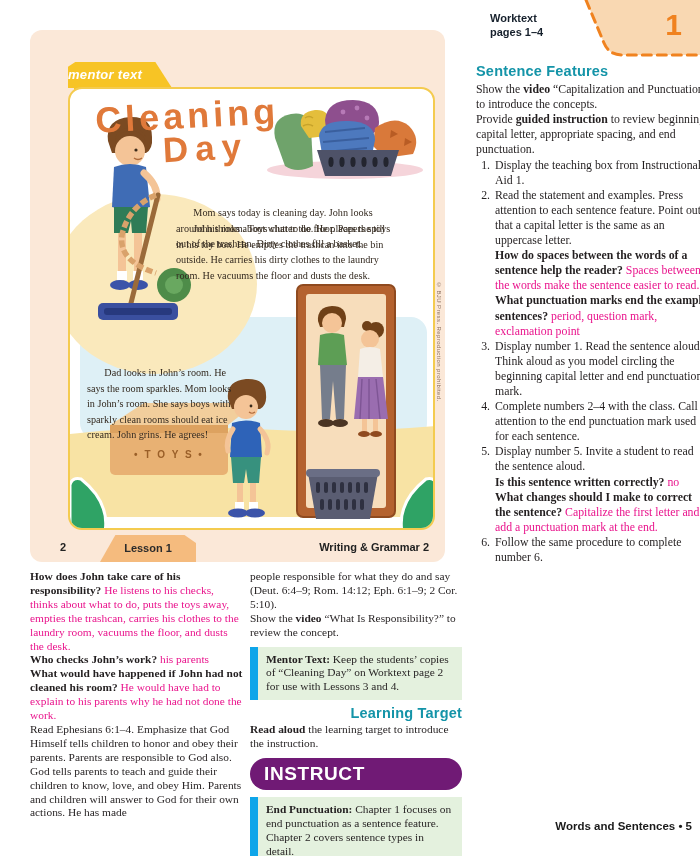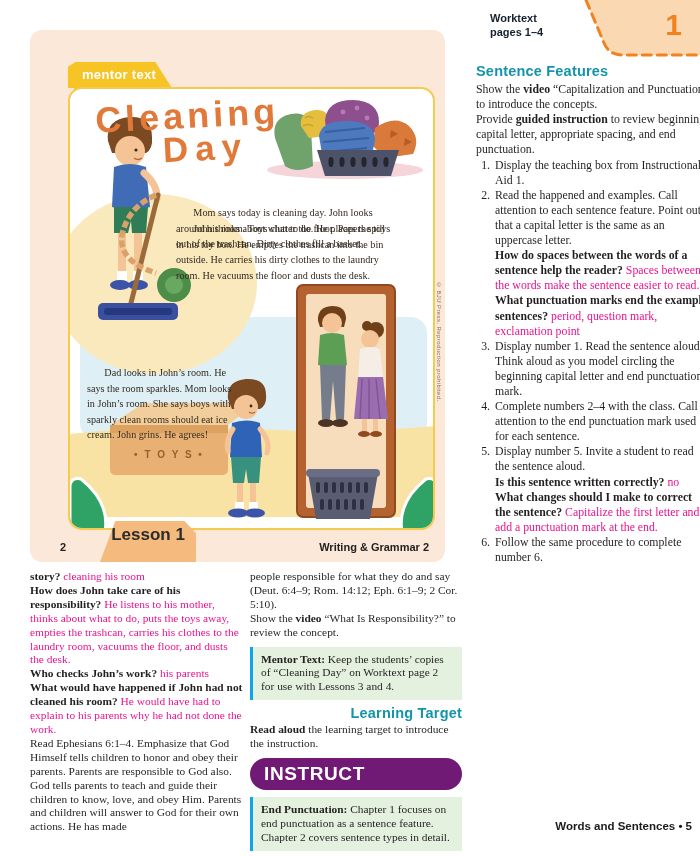--- a/index.html
+++ b/index.html
@@ -24,21 +24,21 @@
 
   
   .worktext-panel {
     position:absolute; left:30px; top:30px; width:415px; height:532px;
     background:#FBE8D8; border-radius:12px;
   }
   .mentor-tab {
     position:absolute; left:38px; top:32px; width:104px; height:26px;
     background:#F7C425; clip-path:polygon(0 18%, 7% 0, 84% 0, 100% 100%, 0 100%);
     font-family:"Liberation Sans", sans-serif; font-weight:bold; font-size:13px;
-    color:#ffffff; line-height:26px; padding-left:14px; letter-spacing:.3px;
+    color:#ffffff; line-height:26px; letter-spacing:.3px;font-style:italic;
   }
   .mentor-tail {
     position:absolute; left:44px; top:57px; width:0; height:0;
     border:7px solid transparent; border-top-color:#F7C425; border-left-color:#F7C425;
   }
   .story-box {
     position:absolute; left:38px; top:57px; width:367px; height:443px;
     background:#ffffff; border:2.5px solid #F4CB4F; border-radius:14px; overflow:hidden;
   }
   .scene { position:absolute; left:0; top:0; width:367px; height:443px; }
@@ -55,23 +55,23 @@
   }
   .p1 { left:106px; top:76px;  width:218px;margin-top:40px; }
   .p2 { left:106px; top:132px; width:220px; }
   .p3 { left:17px;  top:276px; width:148px; }
 
   .pgnum {
     position:absolute; left:30px; bottom:9px;
     font-family:"Liberation Sans", sans-serif; font-weight:bold; font-size:11px; color:#222;
   }
   .lesson-tab {
-    position:absolute; left:70px; bottom:0; width:96px; height:41px;
+    position:absolute; left:70px; bottom:0; width:96px; height:27px;
     background:#F5BB7E; clip-path:polygon(16% 0, 88% 0, 100% 30%, 100% 100%, 0 100%);
-    font-family:"Liberation Sans", sans-serif; font-weight:bold; font-size:17px;
+    font-family:"Liberation Sans", sans-serif; font-weight:bold; font-size:11px;
     color:#2B2B2B; line-height:27px; text-align:center;
   }
   .wt-course {
     position:absolute; right:16px; bottom:9px;
     font-family:"Liberation Sans", sans-serif; font-weight:bold; font-size:11px; color:#222;
   }
   .copyright-vert {
     position:absolute; right:3px; top:252px; writing-mode:vertical-rl;
     font-family:"Liberation Sans", sans-serif; font-size:6px; color:#8C7160; letter-spacing:.4px;
   }
@@ -96,21 +96,21 @@
   
   .bottom-left {
     position:absolute; left:30px; top:570px; width:214px;
     font-size:11.4px; line-height:13.9px; color:#231F20;
   }
   .bottom-mid {
     position:absolute; left:250px; top:570px; width:212px;
     font-size:11.4px; line-height:13.9px; color:#231F20;
   }
   .green-box {
-    background:#E4F1DE; border-left:3px solid #0ea5e9;
+    background:#E4F1DE; border-left:8px solid #0ea5e9;
     padding:6px 8px; margin:7px 0;
   }
   h2.lt { margin:7px 0 2px 0;text-align:right; }
   .instruct-banner {
     background:#701a75; color:#ffffff; border-radius:17px; height:32px;
     line-height:32px; padding-left:14px; margin:7px 0 0 0; width:100%;
     font-family:"Liberation Sans", sans-serif; font-weight:800; font-size:19px; letter-spacing:.6px;
   }
   .page-footer {
     position:absolute; right:8px; top:820px;
@@ -288,21 +288,21 @@
     <div>
       <div class="step">
         <span class="step-num">1.</span>
         <div class="step-body">
             <div class="blk"><span class="run-n">Display the teaching box from Instructional Aid 1.</span></div>
           </div>
       </div>
       <div class="step">
         <span class="step-num">2.</span>
         <div class="step-body">
-            <div class="blk"><span class="run-n">Read the happened and examples. Call attention to each sentence feature. Point out that a capital letter is the same as an uppercase letter.</span></div>
+            <div class="blk"><span class="run-n">Read the statement and examples. Press attention to each sentence feature. Point out that a capital letter is the same as an uppercase letter.</span></div>
             <div class="blk"><span class="run-b">How do spaces between the words of a sentence help the reader? </span><span class="run-p">Spaces between the words make the sentence easier to read.</span></div>
             <div class="blk"><span class="run-b">What punctuation marks end the example sentences? </span><span class="run-p">period, question mark, exclamation point</span></div>
           </div>
       </div>
       <div class="step">
         <span class="step-num">3.</span>
         <div class="step-body">
             <div class="blk"><span class="run-n">Display number 1. Read the sentence aloud. Think aloud as you model circling the beginning capital letter and end punctuation mark.</span></div>
           </div>
       </div>
@@ -324,22 +324,21 @@
         <span class="step-num">6.</span>
         <div class="step-body">
             <div class="blk"><span class="run-n">Follow the same procedure to complete number 6.</span></div>
           </div>
       </div>
     </div>
   </div>
 
   <div class="bottom-left">
     <div>
-        <div class="blk"><span class="run-b">story? </span><span class="run-p">cleaning his room</span></div>
-        <div class="blk"><span class="run-b">How does John take care of his responsibility? </span><span class="run-p">He listens to his mother, thinks about what to do, puts the toys away, empties the trashcan, carries his clothes to the laundry room, vacuums the floor, and dusts the desk.</span></div>
+        <div class="blk"><span class="run-b">How does John take care of his responsibility? </span><span class="run-p">He listens to his checks, thinks about what to do, puts the toys away, empties the trashcan, carries his clothes to the laundry room, vacuums the floor, and dusts the desk.</span></div>
         <div class="blk"><span class="run-b">Who checks John’s work? </span><span class="run-p">his parents</span></div>
         <div class="blk"><span class="run-b">What would have happened if John had not cleaned his room? </span><span class="run-p">He would have had to explain to his parents why he had not done the work.</span></div>
         <div class="blk"><span class="run-n">Read Ephesians 6:1–4. Emphasize that God Himself tells children to honor and obey their parents. Parents are responsible to God also. God tells parents to teach and guide their children to know, love, and obey Him. Parents and children will answer to God for their own actions. He has made</span></div>
       </div>
   </div>
 
   <div class="bottom-mid">
     <div>
         <div class="blk"><span class="run-n">people responsible for what they do and say (Deut. 6:4–9; Rom. 14:12; Eph. 6:1–9; 2 Cor. 5:10).</span></div>
         <div class="blk"><span class="run-n">Show the </span><span class="run-b">video</span><span class="run-n"> “What Is Responsibility?” to review the concept.</span></div>

